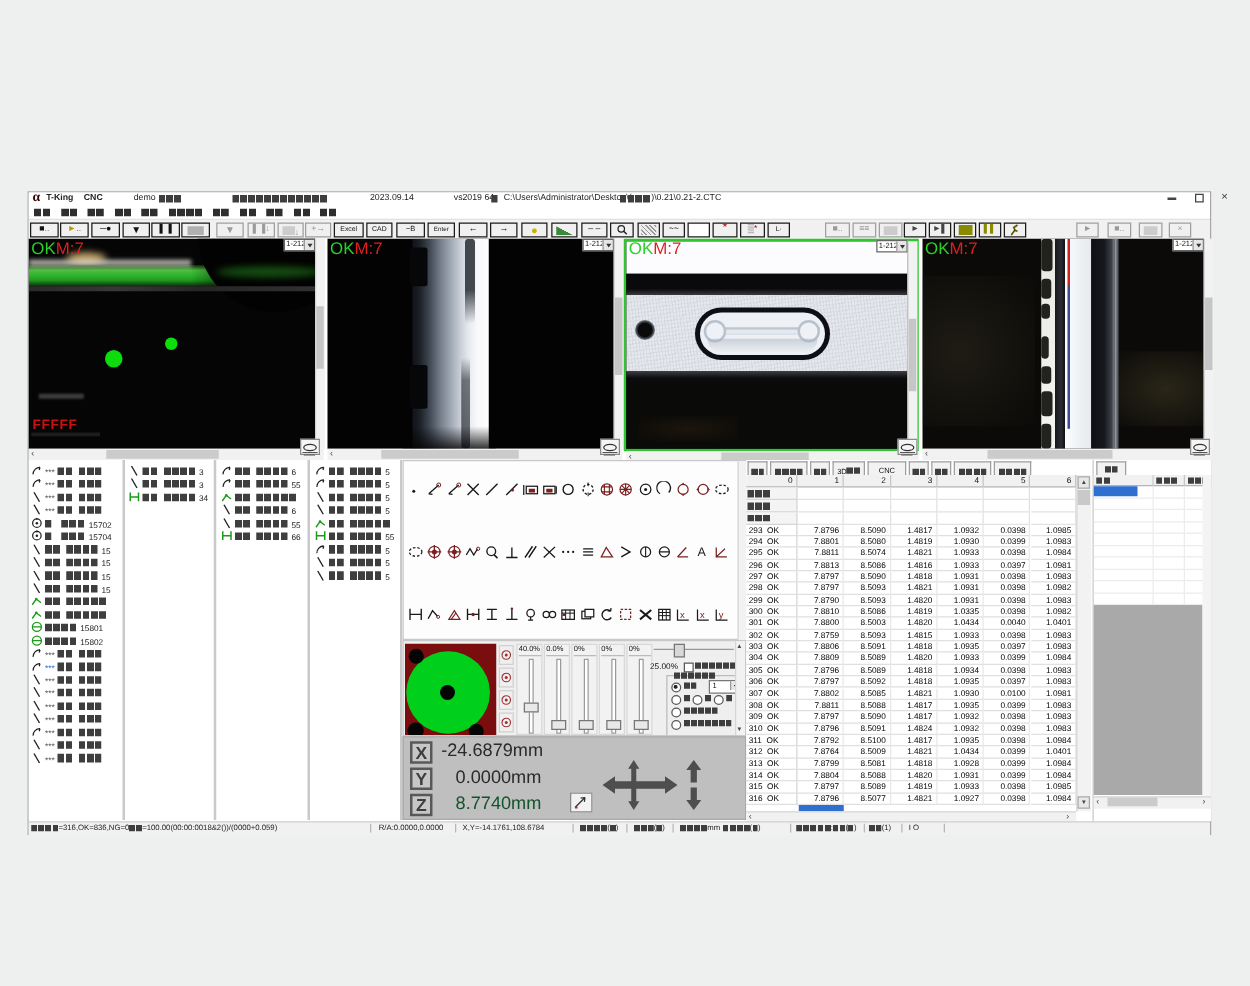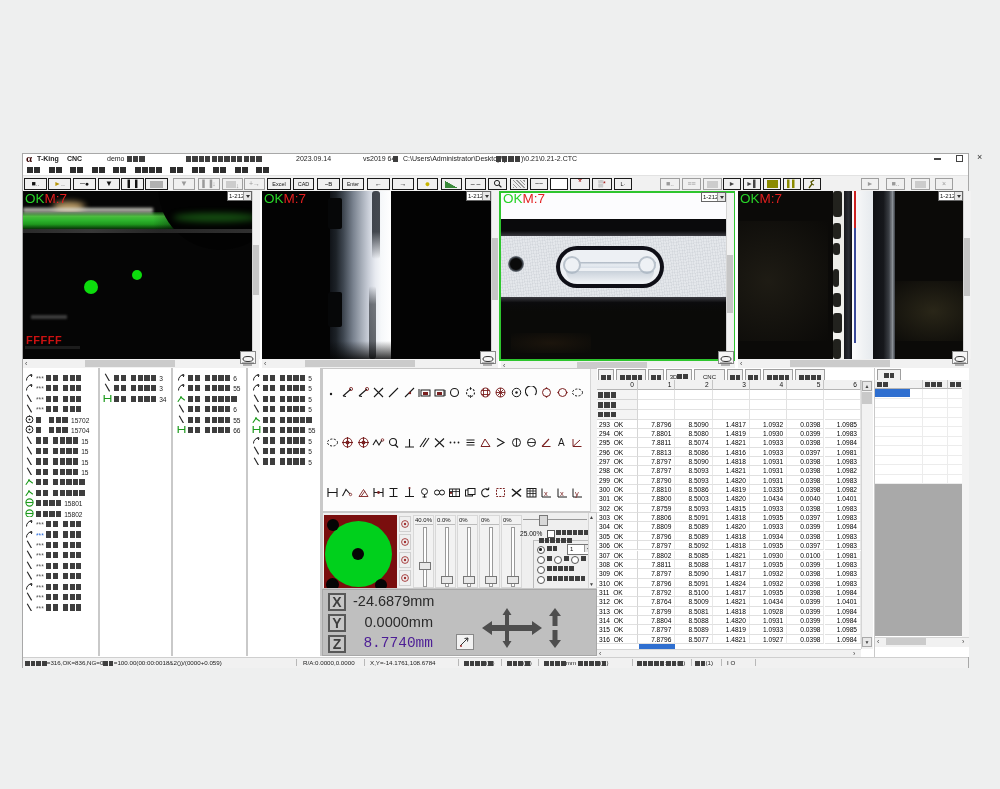--- a/index.html
+++ b/index.html
@@ -606,21 +606,21 @@
 </div>
 <div class="vsb" style="left:588px;top:513px;height:75px;"></div>
 <div class="arr" style="left:589px;top:513px;font-size:5px;">▲</div>
 <div class="arr" style="left:589px;top:580px;font-size:5px;">▼</div>
 <div class="abs" style="left:322px;top:589px;width:275px;height:67px;background:#bfbfbf;border:1px solid #a8a8a8;box-sizing:border-box;overflow:hidden;">
 <div class="abs" style="left:5px;top:3px;width:18px;height:18px;border:2px solid #585858;box-sizing:border-box;background:#c6c6c6;color:#3e3e3e;font-size:14px;font-weight:bold;text-align:center;line-height:14px;">X</div>
 <div class="abs" style="left:5px;top:24px;width:18px;height:18px;border:2px solid #585858;box-sizing:border-box;background:#c6c6c6;color:#3e3e3e;font-size:14px;font-weight:bold;text-align:center;line-height:14px;">Y</div>
 <div class="abs" style="left:5px;top:45px;width:18px;height:18px;border:2px solid #585858;box-sizing:border-box;background:#c6c6c6;color:#3e3e3e;font-size:14px;font-weight:bold;text-align:center;line-height:14px;">Z</div>
 <div class="abs" style="left:30px;top:3px;width:80px;height:16px;font-size:14.5px;color:#2a2a2a;text-align:right;">-24.6879mm</div>
 <div class="abs" style="left:30px;top:24px;width:80px;height:16px;font-size:14.5px;color:#2a2a2a;text-align:right;">0.0000mm</div>
-<div class="abs" style="left:30px;top:45px;width:80px;height:16px;font-size:14.5px;color:#4c1d95;text-align:right;font-family:Liberation Mono, monospace;">8.7740mm</div>
+<div class="abs" style="left:30px;top:45px;width:80px;height:16px;font-size:14.5px;color:#14532d;text-align:right;">8.7740mm</div>
 <div class="abs" style="left:133px;top:44px;width:18px;height:16px;background:#f2f2f2;border:1px solid #888;box-sizing:border-box;"><svg width="16" height="14">
         <path d="M3 11 L11 3 M11 3 l-3.5 0.5 M11 3 l-0.5 3.5" stroke="#333" stroke-width="1" fill="none"></path>
         <path d="M3 11 l2 0" stroke="#a03030" stroke-width="1.5"></path>
       </svg></div>
 <div class="abs" style="left:159px;top:18px;"><svg width="60" height="40">
         <path d="M0 20 L10 13 V17 H50 V13 L60 20 L50 27 V23 H10 V27 Z" fill="#4e4e4e"></path>
         <path d="M25 40 L20.5 33 H23 V22 H27 V33 H29.5 Z M25 0 L20.5 7 H23 V18 H27 V7 H29.5 Z" fill="#4e4e4e"></path>
       </svg></div>
 <div class="abs" style="left:223px;top:18px;"><svg width="18" height="40">
         <path d="M9 0 L3 8 H6.5 V18 H11.5 V8 H15 Z M9 40 L3 32 H6.5 V22 H11.5 V32 H15 Z" fill="#4e4e4e"></path>

